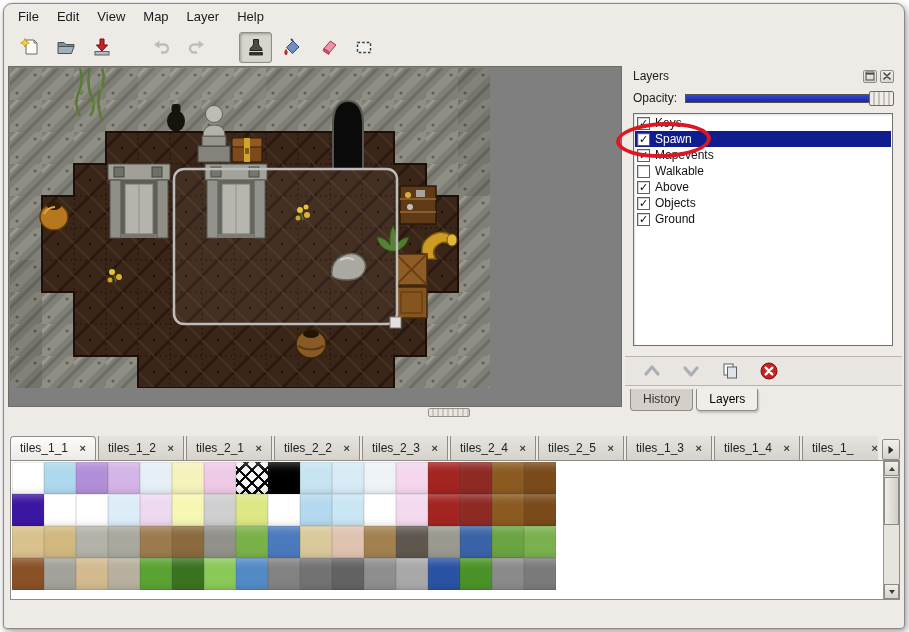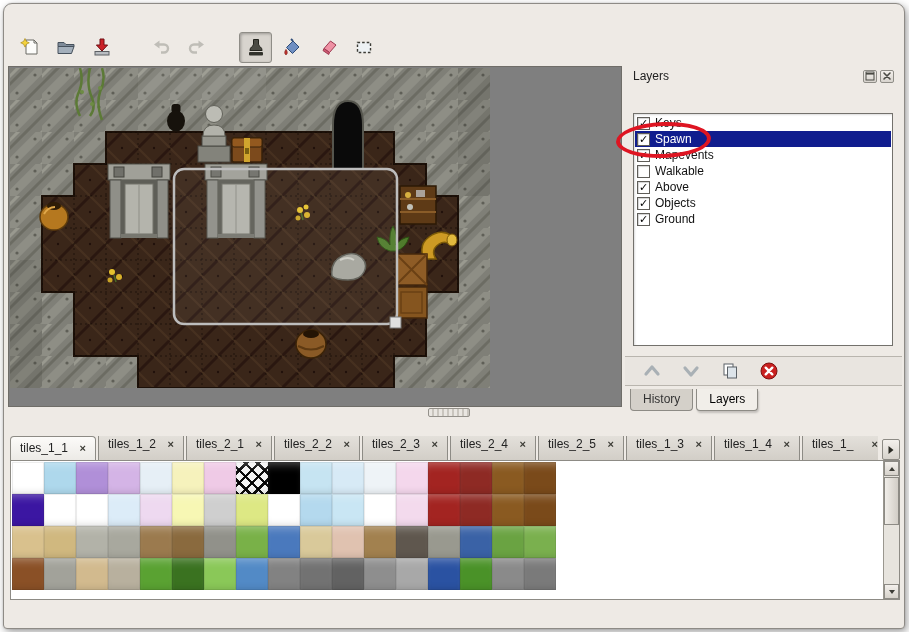--- a/index.html
+++ b/index.html
@@ -40,21 +40,21 @@
   .layer-row.selected{background:#101d8e;color:#fff}
   .checkbox{width:13px;height:13px;min-width:13px;background:#fff;border:1px solid #5f5d58;font-size:11px;line-height:11px;text-align:center;color:#000;box-shadow:inset 1px 1px 1px rgba(0,0,0,.18)}
   .layer-actions{position:absolute;left:0;right:0;top:290px;height:30px;background:#e9e5e0;border-top:1px solid #b9b5ae;border-bottom:1px solid #b9b5ae;display:flex;align-items:center;gap:9px;padding:0 12px}
   .action-btn{width:30px;height:24px;display:flex;align-items:center;justify-content:center;background:transparent;border:none}
   .dock-tabs{position:absolute;left:5px;bottom:0;display:flex;align-items:flex-start}
   .dock-tab{padding:3px 12px 4px;border:1px solid #8d8b85;border-top:none;border-radius:0 0 4px 4px;background:#d4d0c9;margin-right:3px;font-size:12px;color:#333}
   .dock-tab.active{background:#f1eee9;color:#000;box-shadow:1px 2px 2px rgba(0,0,0,.18)}
 
   
   .tilesets-panel{position:absolute;left:4px;top:412px;width:894px;height:186px}
-  .ts-tabbar{position:absolute;left:2px;right:24px;top:20px;height:24px;display:flex;align-items:flex-end;overflow:hidden}
+  .ts-tabbar{position:absolute;left:2px;right:24px;top:20px;height:24px;display:flex;align-items:center;overflow:hidden}
   .ts-tab{display:inline-flex;align-items:center;justify-content:space-between;min-width:86px;height:33px;padding:2px 9px 3px;border:1px solid #8d8b85;border-bottom:none;border-radius:4px 4px 0 0;background:linear-gradient(#e9e6e1,#d2cec7);margin-right:2px;font-size:12px;color:#222;flex:0 0 auto;white-space:nowrap}
   .ts-tab.active{height:24px;background:linear-gradient(#fcfbf9,#eceae6)}
   .tab-close{font-weight:bold;font-size:11px;color:#3c3c36;margin-left:8px}
   .tab-arrow{position:absolute;right:2px;top:23px;width:18px;height:21px;background:linear-gradient(#f3f0ec,#d6d2cb);border:1px solid #8d8b85;border-radius:2px;display:flex;align-items:center;justify-content:center}
   .tileset-area{position:absolute;left:2px;right:2px;top:44px;bottom:2px;background:#fff;border:1px solid #8d8b85}
   .tile-grid{position:absolute;left:1px;top:1px}
   .tile-row{display:flex;height:32px}
   .tile{width:32px;height:32px;box-shadow:inset 0 0 0 1px rgba(0,0,0,.07),inset 0 8px 10px -6px rgba(255,255,255,.35),inset 0 -6px 8px -6px rgba(0,0,0,.18)}
   .tile.lattice{background:repeating-linear-gradient(45deg,rgba(0,0,0,.95) 0 2.5px,rgba(255,255,255,0) 2.5px 9px),repeating-linear-gradient(-45deg,rgba(0,0,0,.95) 0 2.5px,rgba(255,255,255,0) 2.5px 9px),#f4f4f4}
   .vscroll{position:absolute;right:0;top:0;bottom:0;width:16px;background:#e7e4de;border-left:1px solid #9a978f}
@@ -69,20 +69,28 @@
 
   
   .annotation{position:absolute;left:616px;top:122px;width:95px;height:36px;border:4px solid #de1522;border-radius:50%;transform:rotate(-2deg);z-index:60;pointer-events:none}
 </style>
 </head>
 <body>
 <div class="page">
 
 <div class="window">
 
+  <div class="menubar" id="menubar">
+        <span class="menu-item">File</span>
+        <span class="menu-item">Edit</span>
+        <span class="menu-item">View</span>
+        <span class="menu-item">Map</span>
+        <span class="menu-item">Layer</span>
+        <span class="menu-item">Help</span>
+      </div>
 
   <div class="toolbar" id="toolbar">
         <button class="tool-btn">
           <svg viewBox="0 0 22 22" width="22" height="22">
             <path d="M7 4h8l3 3v11H7z" fill="#fcfcfa" stroke="#6b6b64"></path>
             <path d="M15 4v3h3" fill="none" stroke="#6b6b64"></path>
             <path d="M6 2.5l1.4 2.9 2.9 1.4-2.9 1.4L6 11.1 4.6 8.2 1.7 6.8l2.9-1.4z" fill="#f4d23c" stroke="#a8891c" stroke-width="0.7"></path>
           </svg>
         </button>
         <button class="tool-btn">
@@ -290,20 +298,29 @@
                 <rect x="1" y="1" width="8" height="8" fill="none" stroke="#4a4a44"></rect>
                 <path d="M1 2.8h8" stroke="#4a4a44" stroke-width="1.6"></path>
               </svg>
             </span>
         <span class="mini-btn">
               <svg width="10" height="10" viewBox="0 0 10 10">
                 <path d="M2 2l6 6M8 2L2 8" stroke="#4a4a44" stroke-width="1.6" stroke-linecap="round"></path>
               </svg>
             </span>
       </span>
+    </div>
+    <div class="opacity-row">
+      <span>Opacity:</span>
+      <div class="slider">
+        <div class="slider-track">
+              <div class="slider-fill" id="opacity-fill" style="width: 100%;"></div>
+            </div>
+        <div class="slider-handle"></div>
+      </div>
     </div>
     <div class="layer-list" id="layer-list">
           <div class="layer-row">
             <span class="checkbox">✓</span>
             <span>Keys</span>
           </div>
           <div class="layer-row selected">
             <span class="checkbox">✓</span>
             <span>Spawn</span>
           </div>

